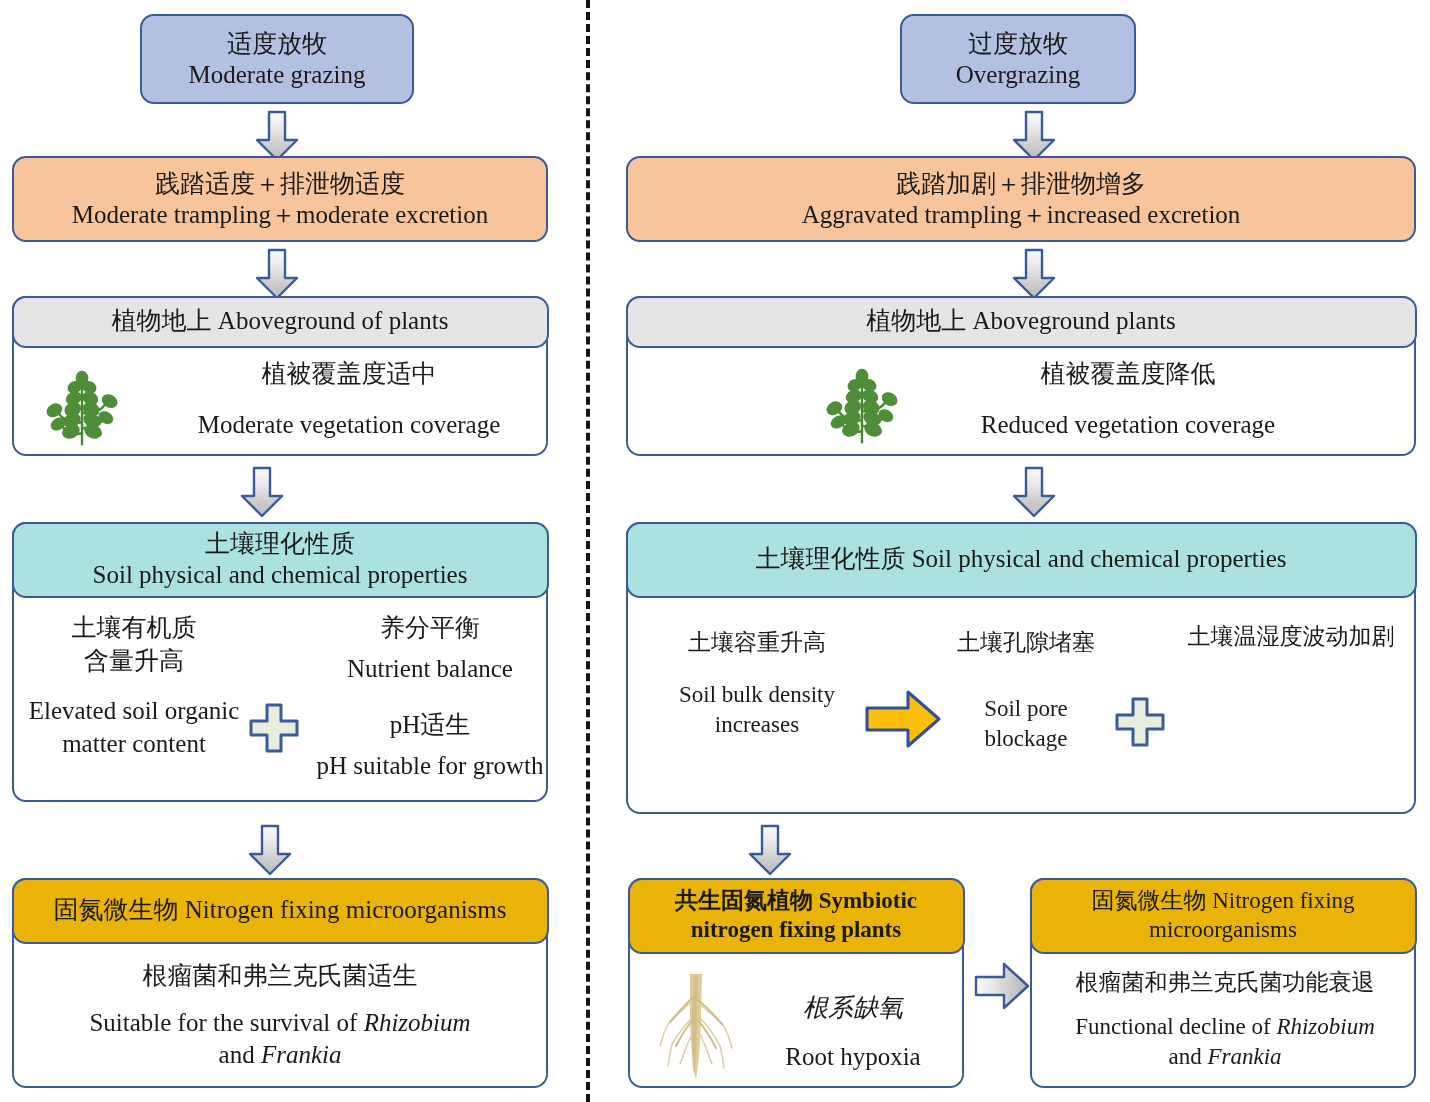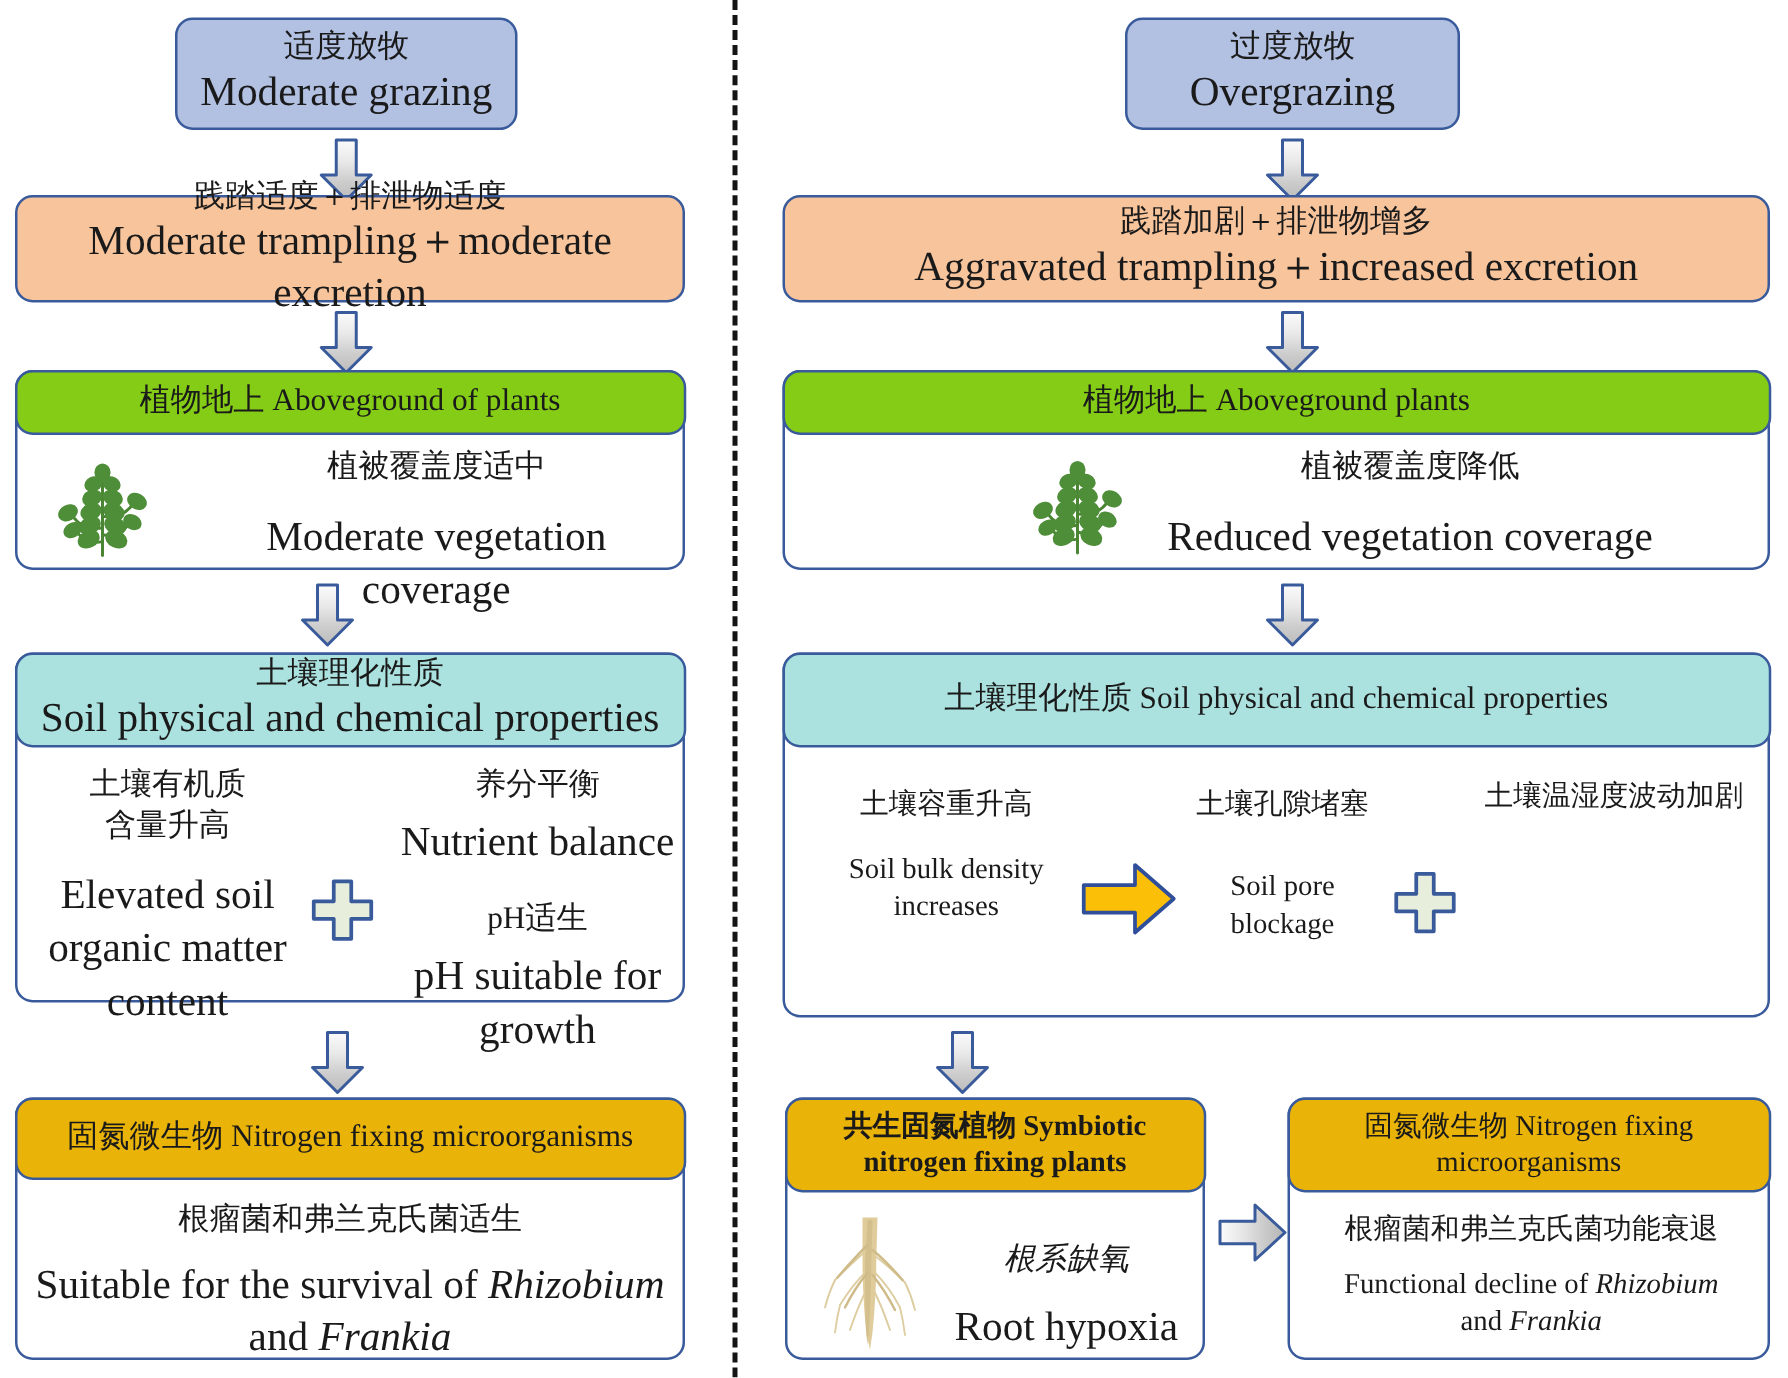--- a/index.html
+++ b/index.html
@@ -56,27 +56,27 @@
     border-radius: 14px;
     display: flex;
     align-items: center;
     justify-content: center;
     text-align: center;
     line-height: 1.22;
   }
 
   .c-blue   { background: #b2c0e2; }
   .c-orange { background: #f8c49c; }
-  .c-green  { background: #84cc16; }
+  .c-green  { background: #e5e5e5; }
   .c-teal   { background: #abe2df; }
   .c-pink   { background: #eab308; }
 
   .t { line-height: 1.26; }
   .cn { font-size: 25px; }
-  .en { font-size: 33px; }
+  .en { font-size: 25px; }
   .sm-cn { font-size: 23px; }
   .sm-en { font-size: 23px; }
   .it { font-style: italic; }
 
   
   .arrow-down {
     position: absolute;
     width: 44px;
     height: 52px;
   }
@@ -236,21 +236,21 @@
     <div class="cell" style="left:14px; top:80px; width:504px;">
       <div class="cn" style="margin-bottom:14px;">根瘤菌和弗兰克氏菌适生</div>
       <div class="en">
         <span>Suitable for the survival of </span><span class="it">Rhizobium</span>
         <br>
         <span> and </span><span class="it">Frankia</span>
       </div>
     </div>
   </div>
 
-  <div class="box solid c-blue" style="left:900px; top:14px; width:268px; height:90px;">
+  <div class="box solid c-blue" style="left:900px; top:14px; width:236px; height:90px;">
     <div class="t">
       <div class="cn">过度放牧</div>
       <div class="en">Overgrazing</div>
     </div>
   </div>
 
   <svg class="arrow-down" style="left:1012px; top:110px;" viewBox="0 0 44 52">
     <path d="M14 2 H30 V30 H42 L22 50 L2 30 H14 Z" fill="url(#grayGradV)" stroke="#3a5b9b" stroke-width="2.4" stroke-linejoin="round"></path>
   </svg>
 

